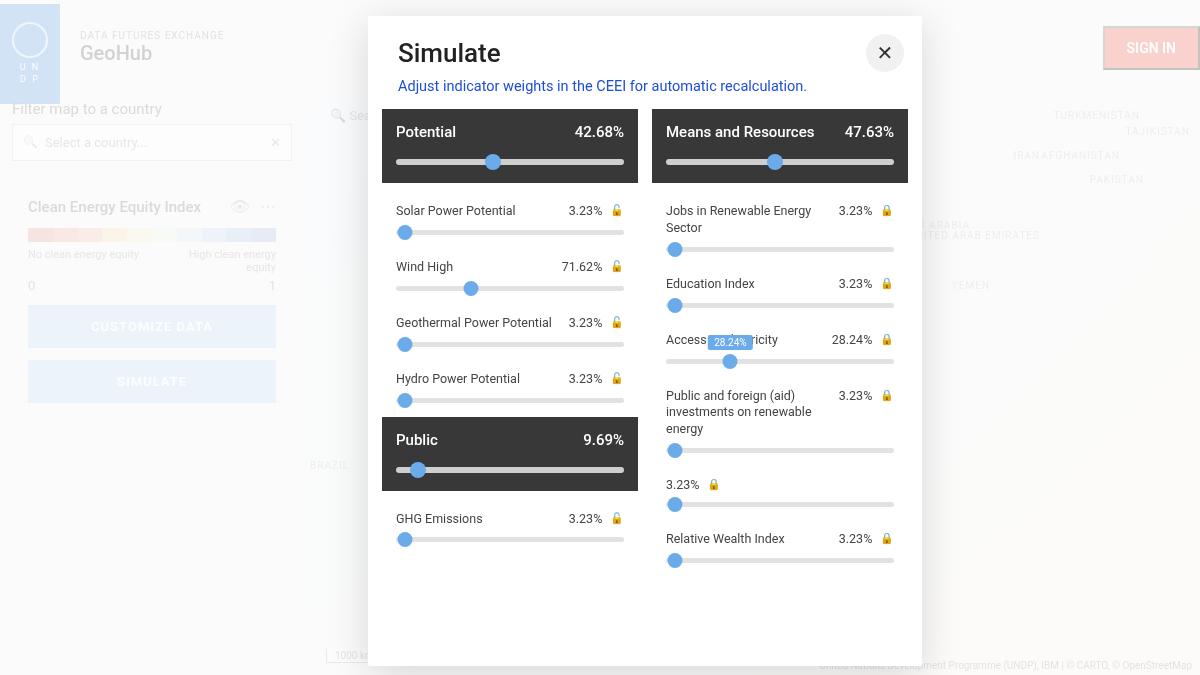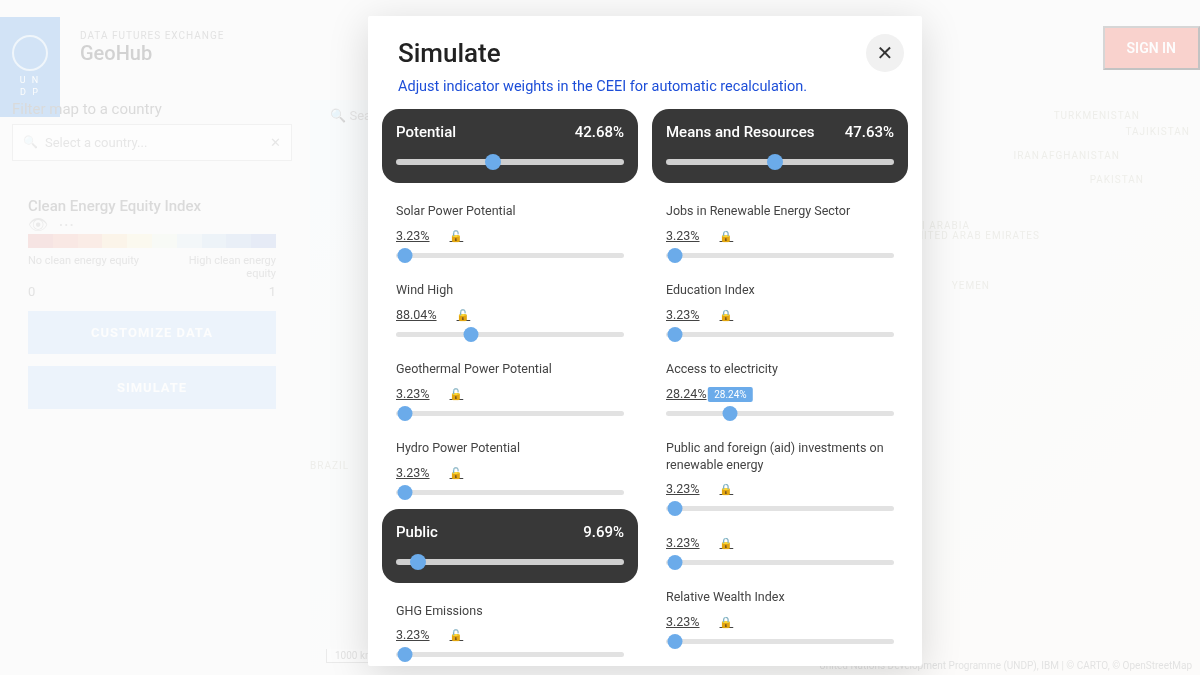--- a/index.html
+++ b/index.html
@@ -1,35 +1,35 @@
 <!DOCTYPE html>
 <html><head>
 <meta charset="utf-8">
 <style>
 * { box-sizing: border-box; margin: 0; padding: 0; font-family: -apple-system, BlinkMacSystemFont, "Segoe UI", Roboto, sans-serif; }
 body { width: 1200px; height: 675px; overflow: hidden; position: relative; background: #f5f5f5; }
 
 
 .app-bg { position: absolute; inset: 0; filter: opacity(0.5); }
-.logo { position: absolute; left: 0; top: 17px; width: 60px; height: 100px; background: #418fde; display: flex; flex-direction: column; align-items: center; justify-content: center; color: white; }
+.logo { position: absolute; left: 0; top: 4px; width: 60px; height: 100px; background: #418fde; display: flex; flex-direction: column; align-items: center; justify-content: center; color: white; }
 .logo-ring { width: 36px; height: 36px; border: 2px solid rgba(255,255,255,0.7); border-radius: 50%; margin-bottom: 4px; }
 .logo-grid { font-size: 9px; letter-spacing: 2px; line-height: 1.3; text-align: center; }
 .header-text { position: absolute; left: 80px; top: 30px; }
 .header-kicker { font-size: 10px; letter-spacing: 1px; color: #888; }
 .header-title { font-size: 20px; color: #404040; font-weight: 500; }
 .signin { position: absolute; right: 0; top: 26px; background: #ee402d; color: white; padding: 12px 22px; font-size: 14px; font-weight: 600; margin-left: 35px; }
 
 .sidebar { position: absolute; left: 12px; top: 100px; width: 280px; }
 .filter-label { font-size: 15px; color: #666; margin-bottom: 6px; }
 .country-select { border: 1px solid #ccc; background: white; padding: 10px 32px; font-size: 13px; color: #999; position: relative; }
 .country-select::before { content: "🔍"; position: absolute; left: 10px; top: 10px; font-size: 12px; opacity: 0.5; }
 .country-select::after { content: "✕"; position: absolute; right: 10px; top: 10px; color: #999; }
 
 .panel { margin-top: 20px; padding: 16px; }
-.panel-head { display: flex; align-items: flex-start; justify-content: space-between; margin-bottom: 0; flex-direction: column; }
+.panel-head { display: flex; align-items: flex-end; justify-content: space-between; margin-bottom: 12px; }
 .panel-title { font-size: 15px; color: #666; font-weight: 500; }
 .panel-icons { display: flex; gap: 10px; color: #aaa; }
 .colorbar { display: flex; height: 14px; margin-bottom: 6px; }
 .colorbar span { flex: 1; }
 .legend-row { display: flex; justify-content: space-between; font-size: 11px; color: #999; }
 .legend-nums { display: flex; justify-content: space-between; font-size: 13px; color: #888; margin-top: 4px; }
 .btn { display: block; width: 100%; padding: 14px; margin-top: 12px; background: #b5d5f5; color: white; border: none; font-size: 13px; font-weight: 700; letter-spacing: 1px; text-align: center; }
 
 .map { position: absolute; left: 310px; top: 100px; right: 0; bottom: 0; background: linear-gradient(135deg, #eef5fb, #fdf8f0); }
 .search-map { position: absolute; left: 20px; top: 8px; font-size: 13px; color: #999; }
@@ -42,29 +42,29 @@
 .overlay { position: absolute; inset: 0; background: rgba(255,255,255,0.55); }
 .modal { position: absolute; left: 368px; top: 16px; width: 554px; height: 650px; background: white; box-shadow: 0 8px 40px rgba(0,0,0,0.15); overflow: hidden; border-radius: 2px; }
 .modal-head { padding: 22px 30px 14px; position: relative; }
 .modal-title { font-size: 26px; color: #222; font-weight: 500; margin-bottom: 10px; }
 .modal-sub { font-size: 14.5px; color: #1d4ed8; }
 .close { position: absolute; right: 18px; top: 18px; width: 38px; height: 38px; border-radius: 50%; background: #f1f1f1; display: flex; align-items: center; justify-content: center; font-size: 20px; color: #333; cursor: pointer; }
 
 .cols { display: flex; gap: 14px; padding: 0 14px; }
 .col { flex: 1; display: flex; flex-direction: column; gap: 0; }
 
-.cat { background: #383838; color: white; padding: 14px 14px 18px; margin-bottom: 10px; border-radius: 17px; }
+.cat { background: #383838; color: white; padding: 14px 14px 18px; margin-bottom: 10px; }
 .cat-head { display: flex; justify-content: space-between; font-size: 15px; font-weight: 500; margin-bottom: 18px; }
 .cat-slider { position: relative; height: 6px; background: #cfcfcf; border-radius: 3px; }
 .cat-thumb { position: absolute; top: -5px; width: 16px; height: 16px; background: #6babea; border-radius: 50%; transform: translateX(-50%); }
 
 .ind { padding: 10px 14px 14px; }
-.ind-head { display: flex; justify-content: space-between; align-items: flex-start; margin-bottom: 10px; gap: 8px; flex-direction: column; }
+.ind-head { display: flex; justify-content: space-between; align-items: flex-start; margin-bottom: 10px; gap: 8px; }
 .ind-label { font-size: 12.5px; color: #444; line-height: 1.35; flex: 1; }
-.ind-val { font-size: 12.5px; color: #444; white-space: nowrap; display: flex; align-items: flex-end; gap: 20px; text-decoration: underline; }
+.ind-val { font-size: 12.5px; color: #444; white-space: nowrap; display: flex; align-items: center; gap: 8px; }
 .lock { font-size: 11px; color: #666; }
 .ind-slider { position: relative; height: 5px; background: #e2e2e2; border-radius: 3px; }
 .ind-thumb { position: absolute; top: -5px; width: 15px; height: 15px; background: #6babea; border-radius: 50%; transform: translateX(-50%); }
 .tooltip { position: absolute; top: -24px; transform: translateX(-50%); background: #6babea; color: white; font-size: 10px; padding: 2px 6px; border-radius: 2px; }
 </style>
 </head>
 <body>
 
 <div class="app-bg">
   <div class="logo">
@@ -158,21 +158,21 @@
             </div>
           </div>
       <div class="ind-slider">
             <div class="ind-thumb" style="left:4%"></div>
           </div>
         </div>
         <div class="ind">
           <div class="ind-head">
             <div class="ind-label">Wind High</div>
       <div class="ind-val">
-              <span>88.04%</span>
+              <span>71.62%</span>
               <span class="lock">🔓</span>
             </div>
           </div>
       <div class="ind-slider">
             <div class="ind-thumb" style="left:33%"></div>
           </div>
         </div>
         <div class="ind">
           <div class="ind-head">
             <div class="ind-label">Geothermal Power Potential</div>

